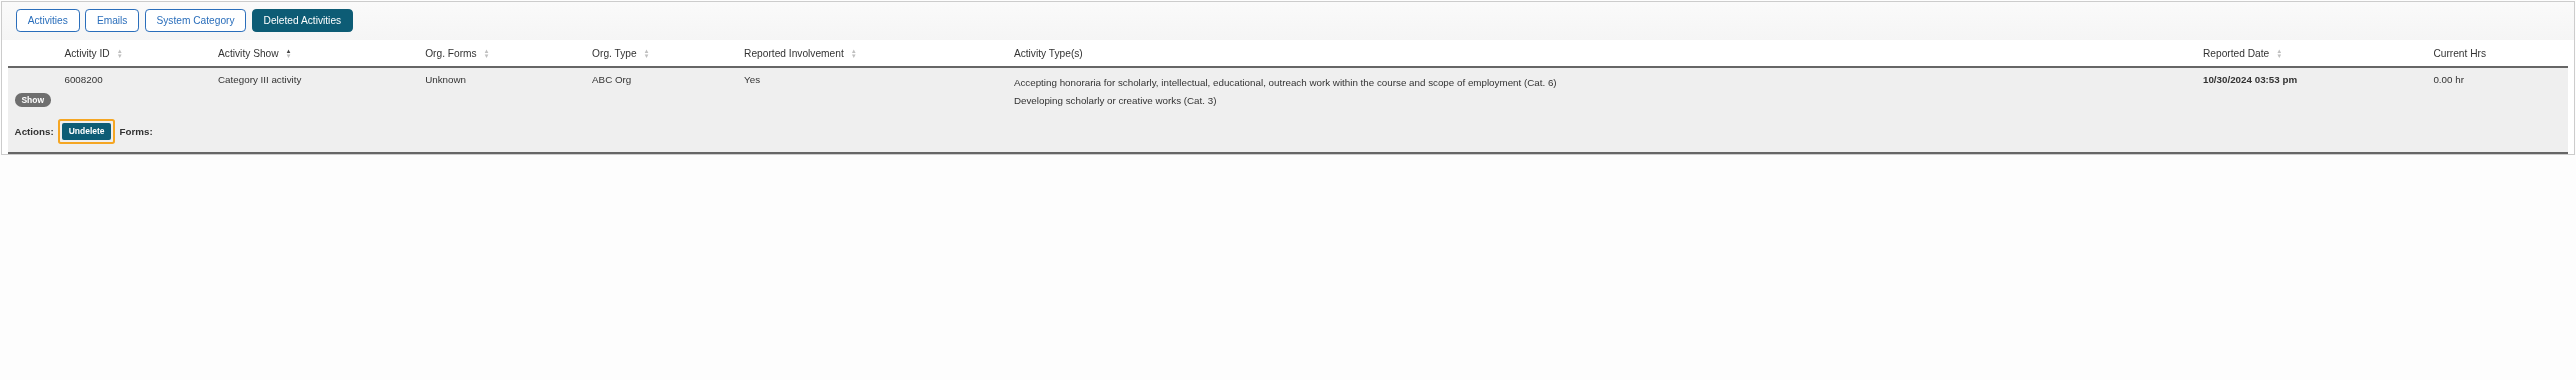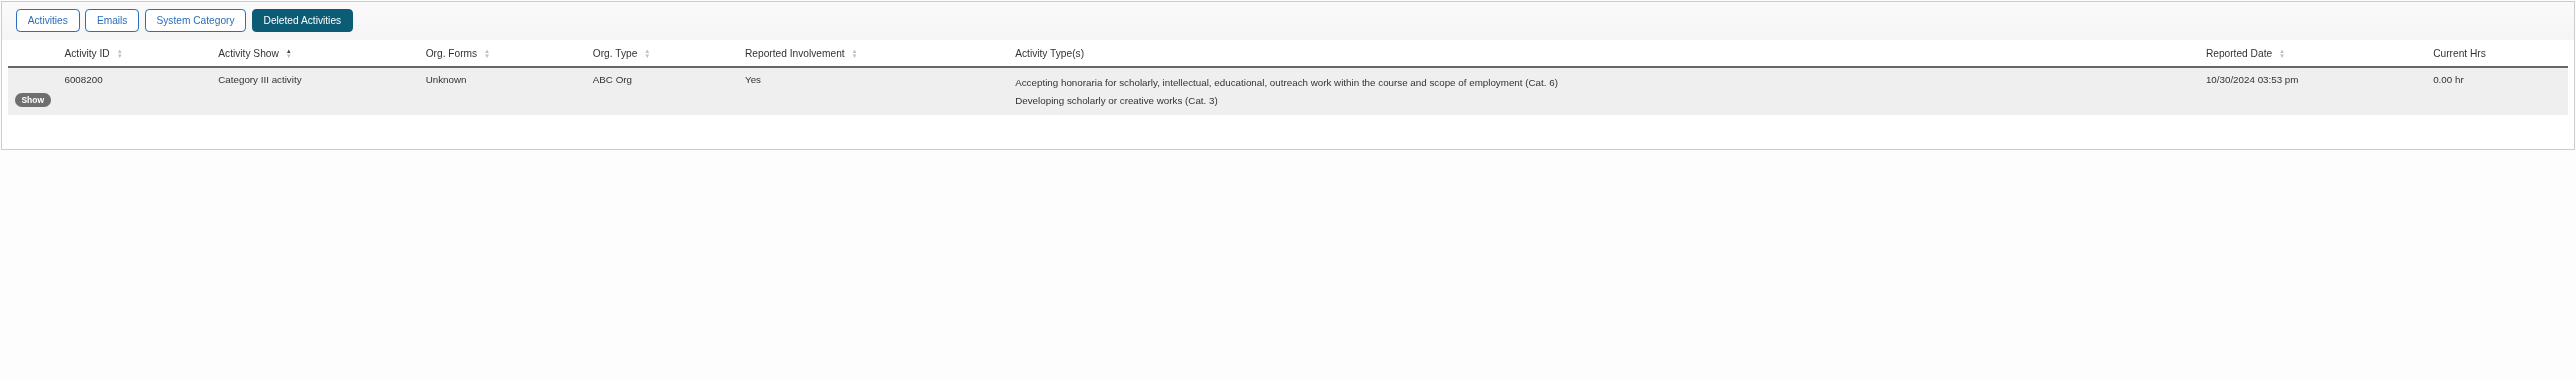--- a/index.html
+++ b/index.html
@@ -113,21 +113,21 @@
     color: #fff;
     border: none;
     border-radius: 2px;
     padding: 3.4px 6.8px;
     font-size: 8.5px;
     font-weight: bold;
     cursor: pointer;
   }
   th.col-show { width: 37px; padding-left: 6.8px; }
   td.hrs { white-space: nowrap; }
-  td.reported { white-space: nowrap; }
+  td.reported { white-space: nowrap; font-weight: bold; }
 </style>
 </head>
 <body>
 
 <div class="container">
 
   <div class="tabs">
     <button class="tab">Activities</button>
     <button class="tab">Emails</button>
     <button class="tab">System Category</button>
@@ -181,18 +181,29 @@
           <td>Unknown</td>
           <td>ABC Org</td>
           <td>Yes</td>
           <td class="activity-types">
             <div>Accepting honoraria for scholarly, intellectual, educational, outreach work within the course and scope of employment (Cat. 6)</div>
             <div>Developing scholarly or creative works (Cat. 3)</div>
           </td>
           <td class="reported">10/30/2024 03:53 pm</td>
           <td class="hrs">0.00 hr</td>
         </tr>
+        <tr class="actions-row">
+          <td colspan="9">
+            <div class="actions-line">
+              <span>Actions:</span>
+              <span class="undelete-wrap">
+                <button class="undelete-btn">Undelete</button>
+              </span>
+              <span>Forms:</span>
+            </div>
+          </td>
+        </tr>
       </tbody>
     </table>
   </div>
 
 </div>
 
 
 </body></html>

